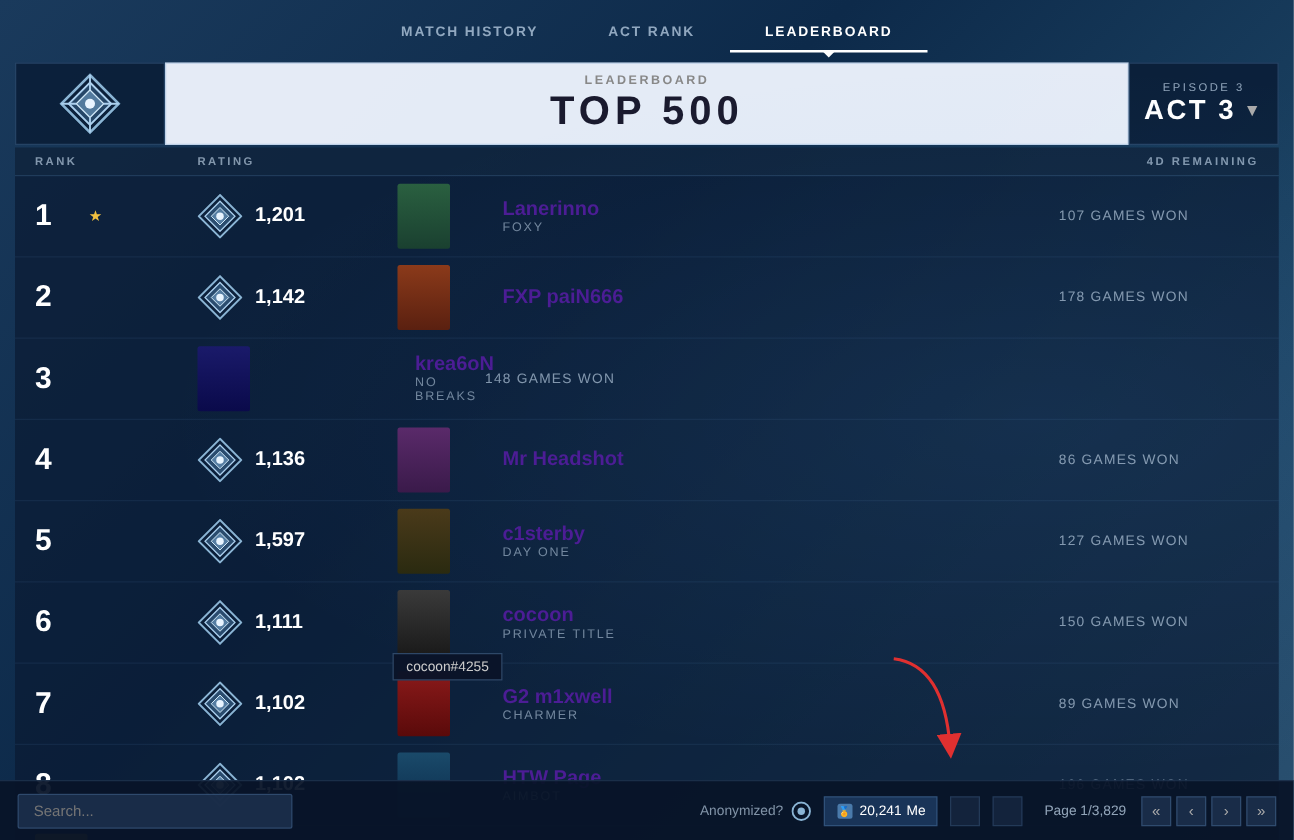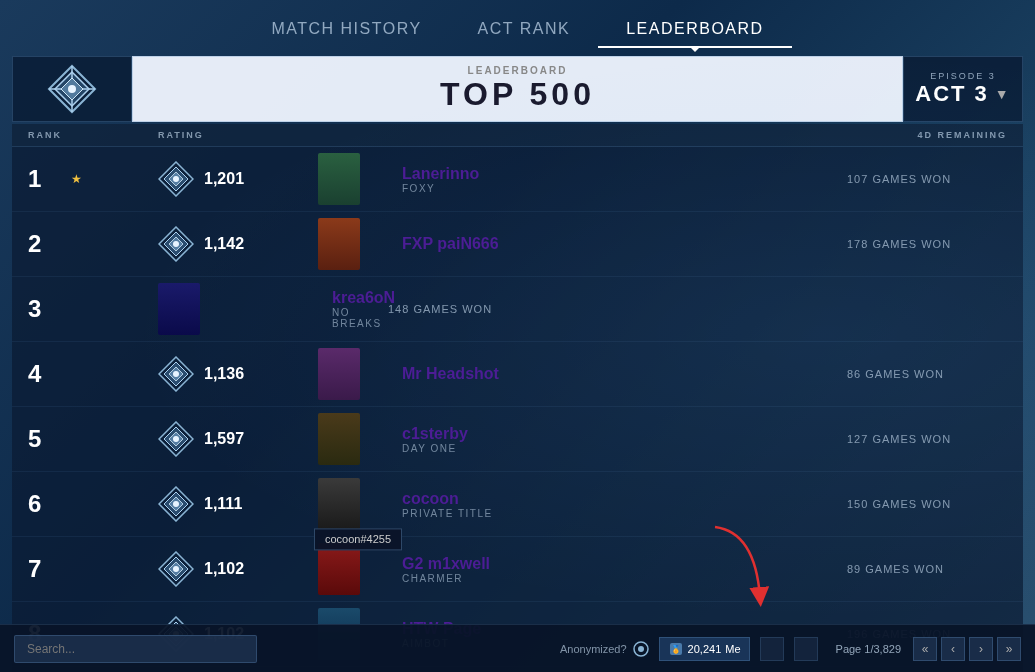--- a/index.html
+++ b/index.html
@@ -26,27 +26,27 @@
     .nav-tabs {
       display: flex;
       justify-content: center;
       gap: 0;
       padding: 12px 0 0 0;
       position: relative;
     }
 
     .nav-tab {
       padding: 8px 28px;
-      font-size: 16px;
+      font-size: 11px;
       letter-spacing: 1.5px;
       text-transform: uppercase;
       color: rgba(200,220,240,0.7);
       cursor: pointer;
       position: relative;
-      font-weight: 400;
+      font-weight: 700;
     }
 
     .nav-tab.active {
       color: #fff;
       border-bottom: 2px solid #fff;
     }
 
     .nav-tab.active::after {
       content: '';
       position: absolute;
@@ -274,21 +274,21 @@
       padding: 0 14px;
       gap: 12px;
     }
 
     .search-box {
       background: rgba(30,50,80,0.8);
       border: 1px solid rgba(100,150,200,0.3);
       padding: 6px 12px;
       color: #aaa;
       font-size: 12px;
-      width: 243px;
+      width: 220px;
       border-radius: 2px;
     }
 
     .footer-right {
       margin-left: auto;
       display: flex;
       align-items: center;
       gap: 10px;
     }
 

